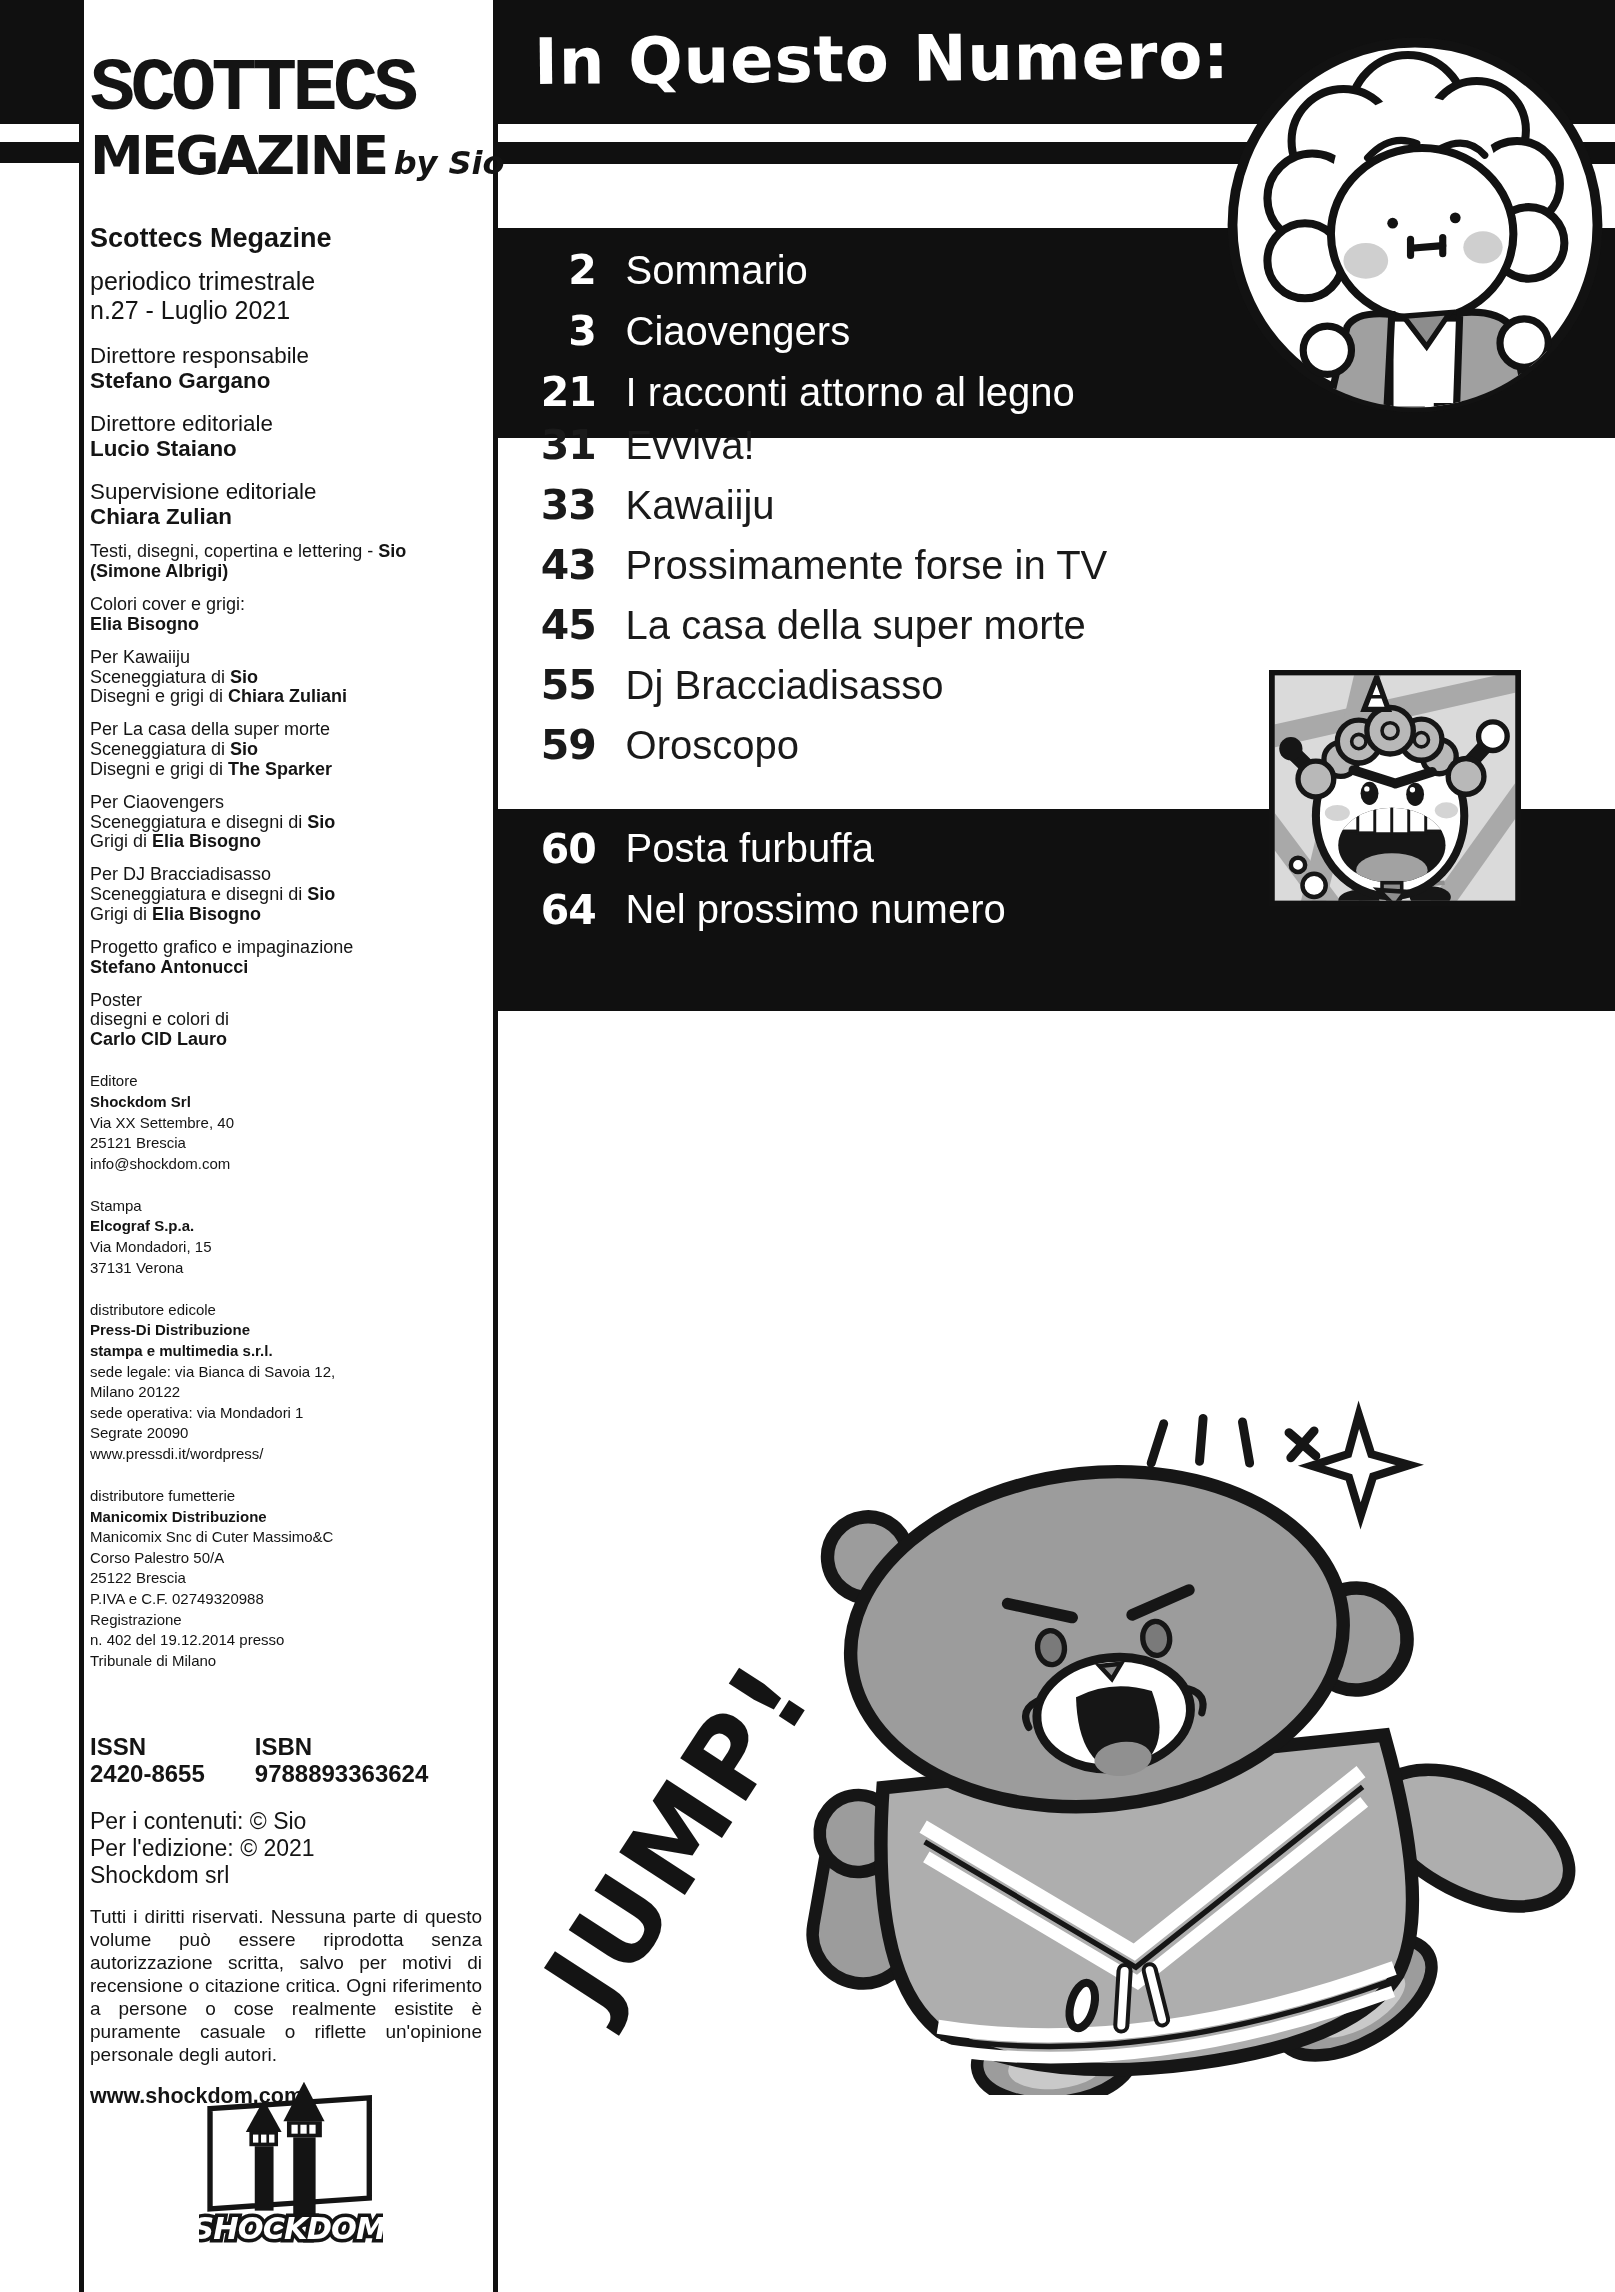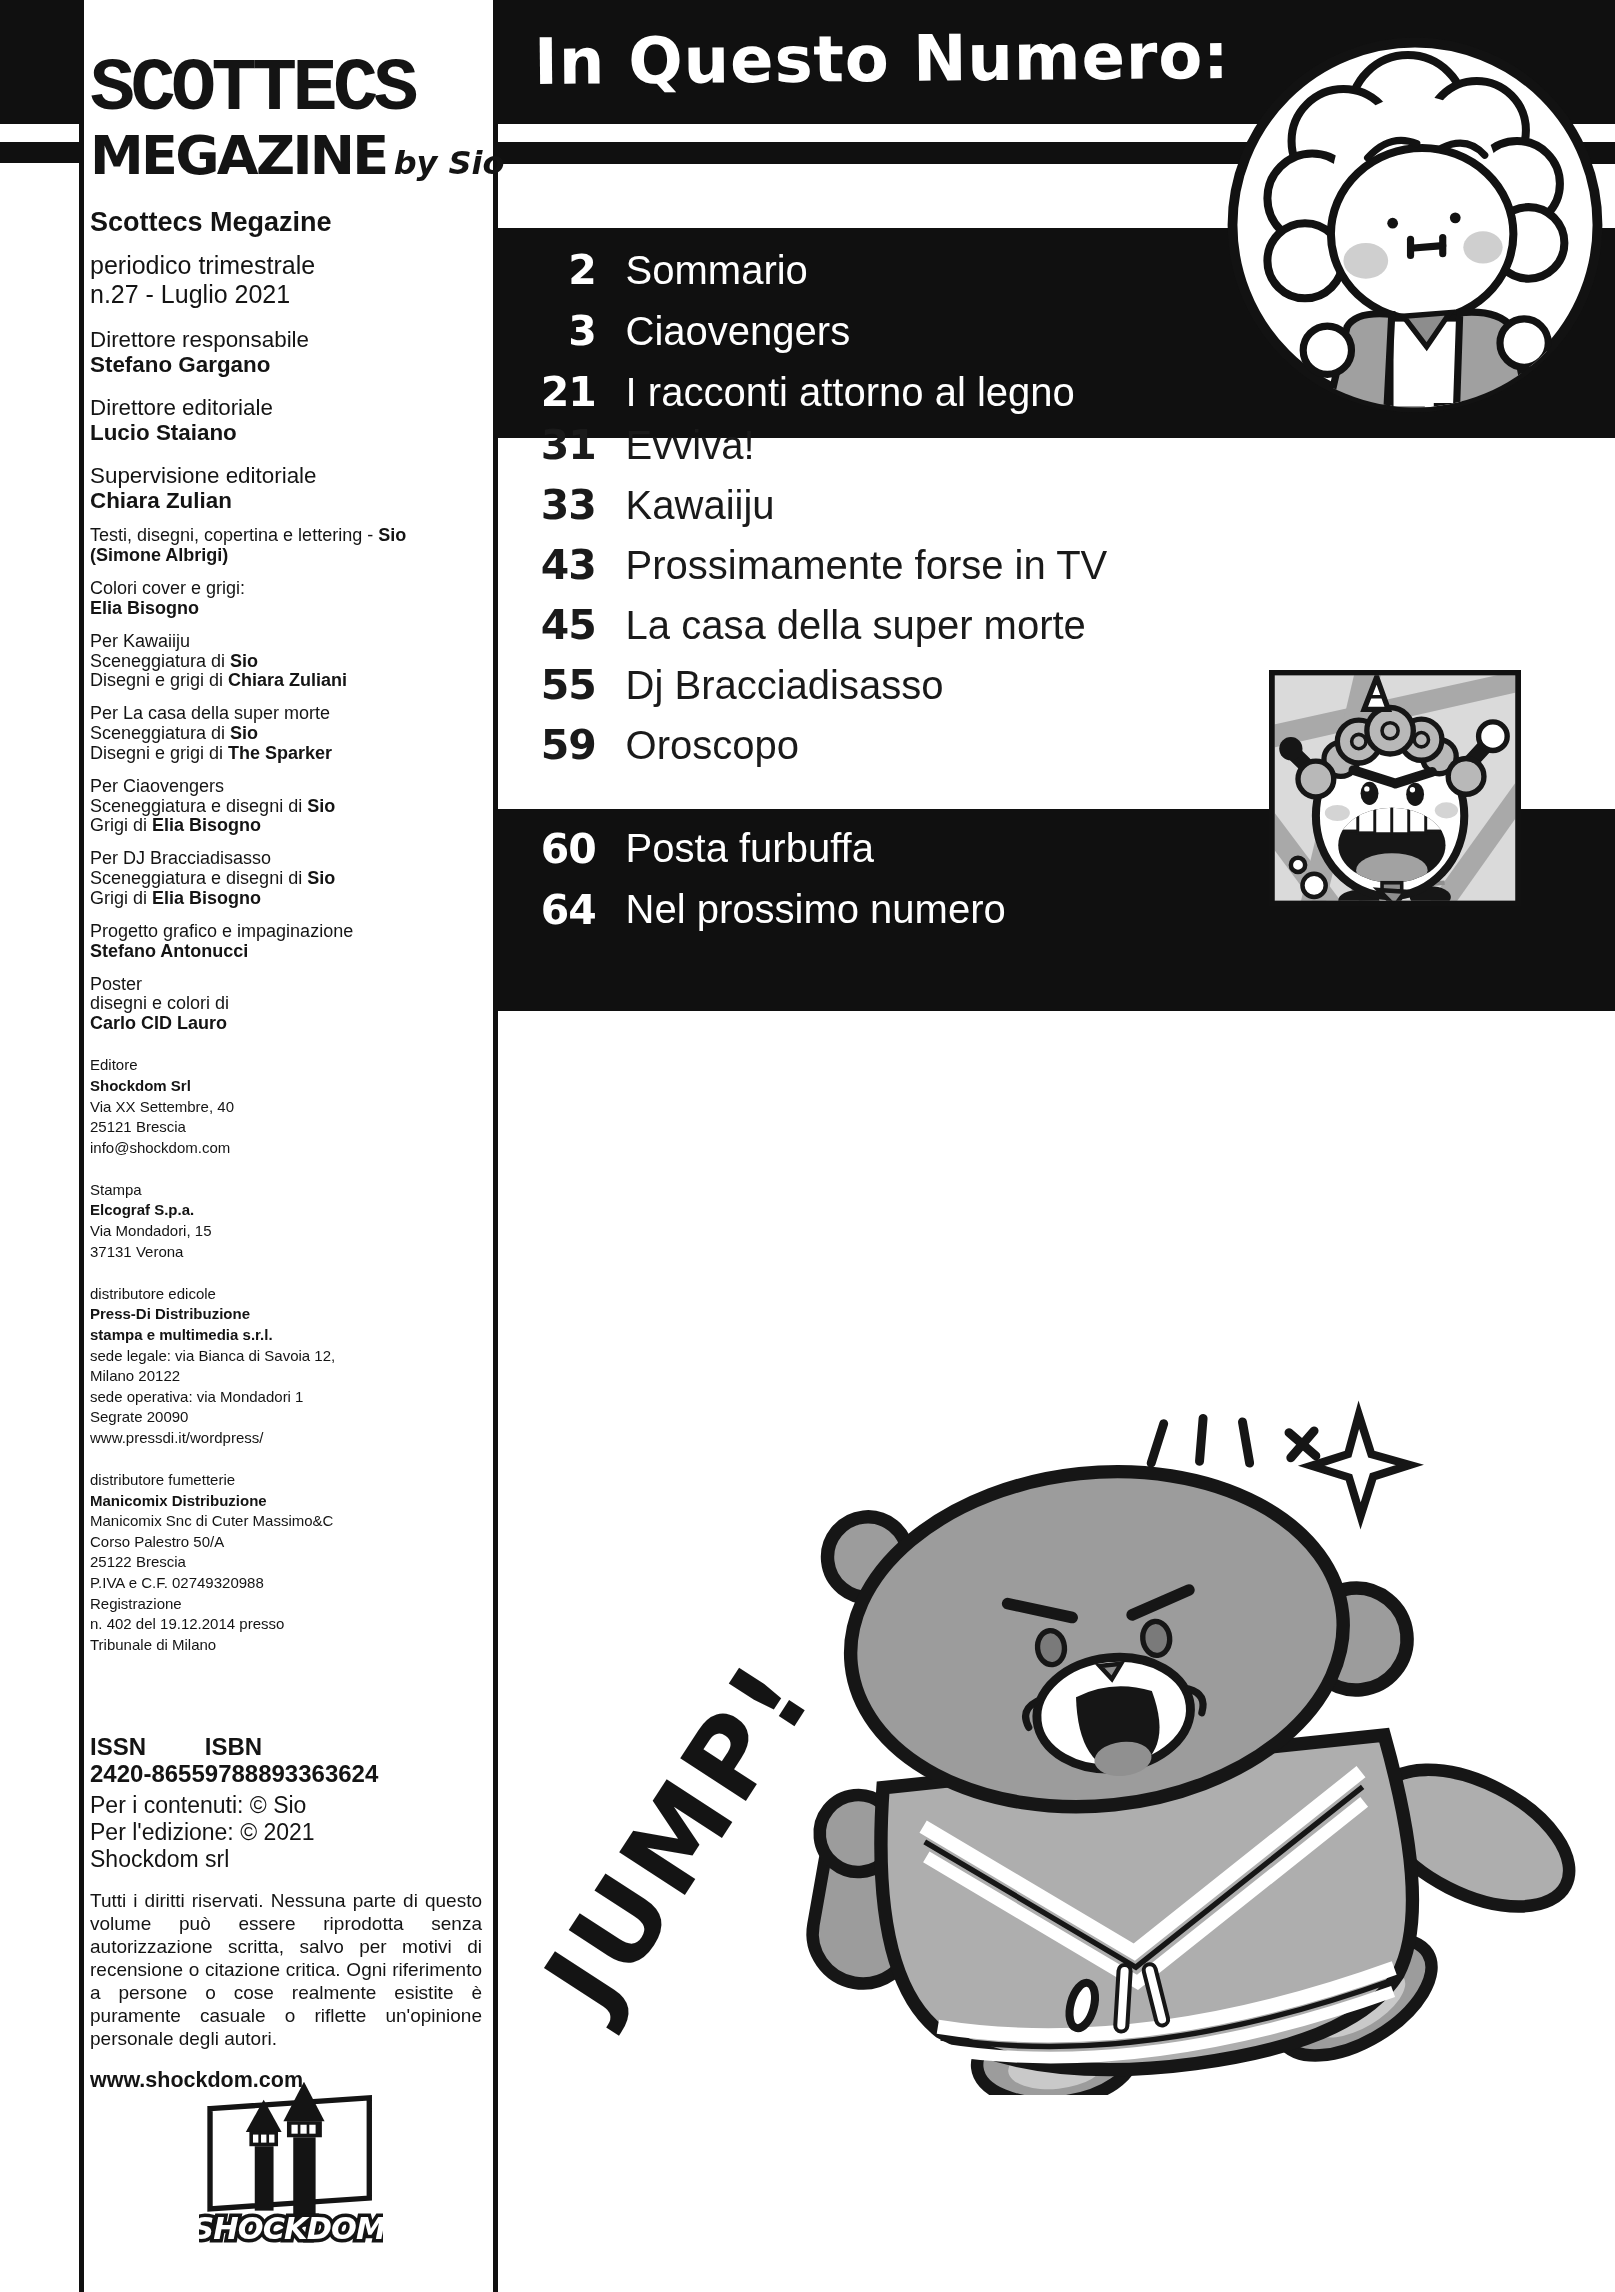--- a/index.html
+++ b/index.html
@@ -13,39 +13,39 @@
 
   
   #masthead{left:90px;top:52px;width:399px;color:#141414}
   .logo1{font-family:Liberation Mono, monospace;font-weight:900;font-size:75px;line-height:75px;letter-spacing:-4.5px}
   .logo2{font-family:"DejaVu Sans",sans-serif;font-weight:900;font-size:54px;line-height:57px;letter-spacing:-2.7px;white-space:nowrap}
   .logo-by{font-size:32px;font-style:italic;letter-spacing:0;margin-left:7.2px;font-weight:700}
 
   #credits-a,#credits-b{left:90px;width:392px}
   #credits-a{top:208px}
   .cblock{margin-top:13.4px}
-  .cblock:first-child{margin-top:0}
+  .cblock:first-child{margin-top:16px}
   .cline{white-space:nowrap}
   .b{font-weight:700}
   .i{font-style:italic}
   .lgb .cline{font-size:27px;line-height:29.6px;font-weight:700}
   .lg .cline{font-size:25px;line-height:29px}
   .md .cline{font-size:22.4px;line-height:25px}
   .md{margin-top:18px}
   .sm .cline{font-size:18px;line-height:19.7px}
   .md2 .cline{font-size:15px;line-height:20.6px}
   .md2{margin-top:21.5px}
   .md3 .cline{font-size:23px;line-height:27px}
   .md3{margin-top:9px}
   .para{margin-top:16px}
   .para .cline{font-size:19px;line-height:23px;white-space:normal;text-align:justify}
   .web{margin-top:18px}
   .web .cline{font-size:21.5px;font-weight:700}
 
-  #issn-row{left:90px;width:392px;display:flex;}
+  #issn-row{left:90px;width:392px;display:flex;gap:50px}
   #issn-row .lbl,#issn-row .val{font-weight:700;font-size:24px;line-height:27px}
 
   
   #rule-left{left:79px;top:0;width:4.5px;height:2293px}
   #rule-right{left:493px;top:0;width:4.5px;height:2293px}
   #edge-block{left:0;top:0;width:83px;height:124px}
   #edge-stripe{left:0;top:142px;width:83px;height:20.6px}
   #head-band{left:493px;top:0;width:1123px;height:124px}
   #thin-stripe{left:493px;top:142px;width:1123px;height:22.4px}
   #toc-title{left:534px;top:21.5px;color:#ffffff;font-family:"DejaVu Sans",sans-serif;

